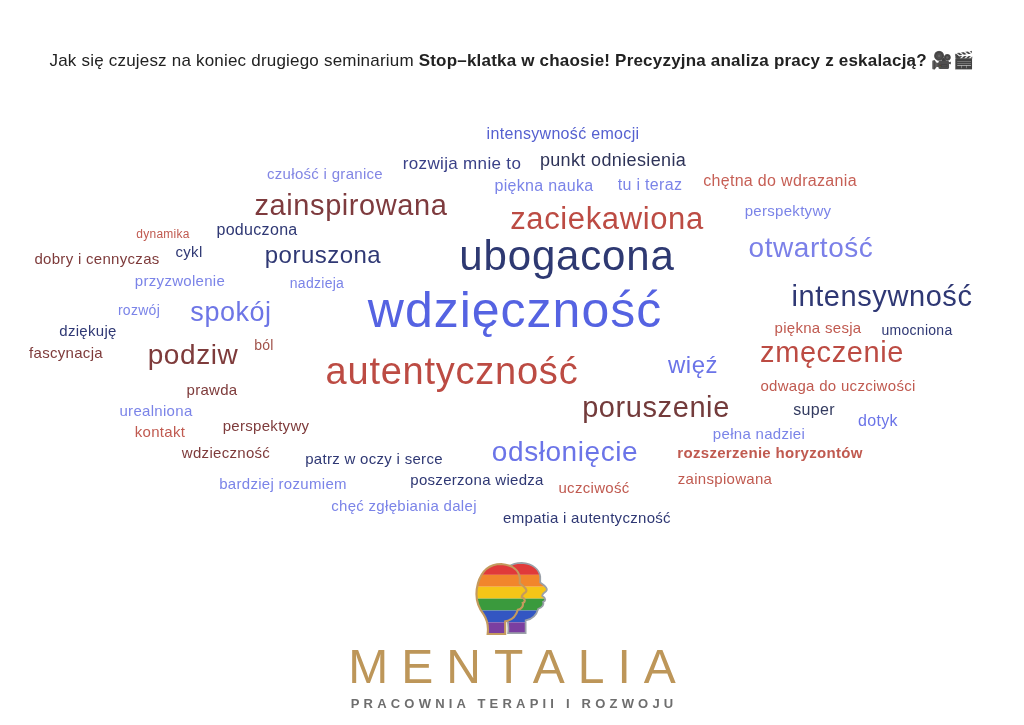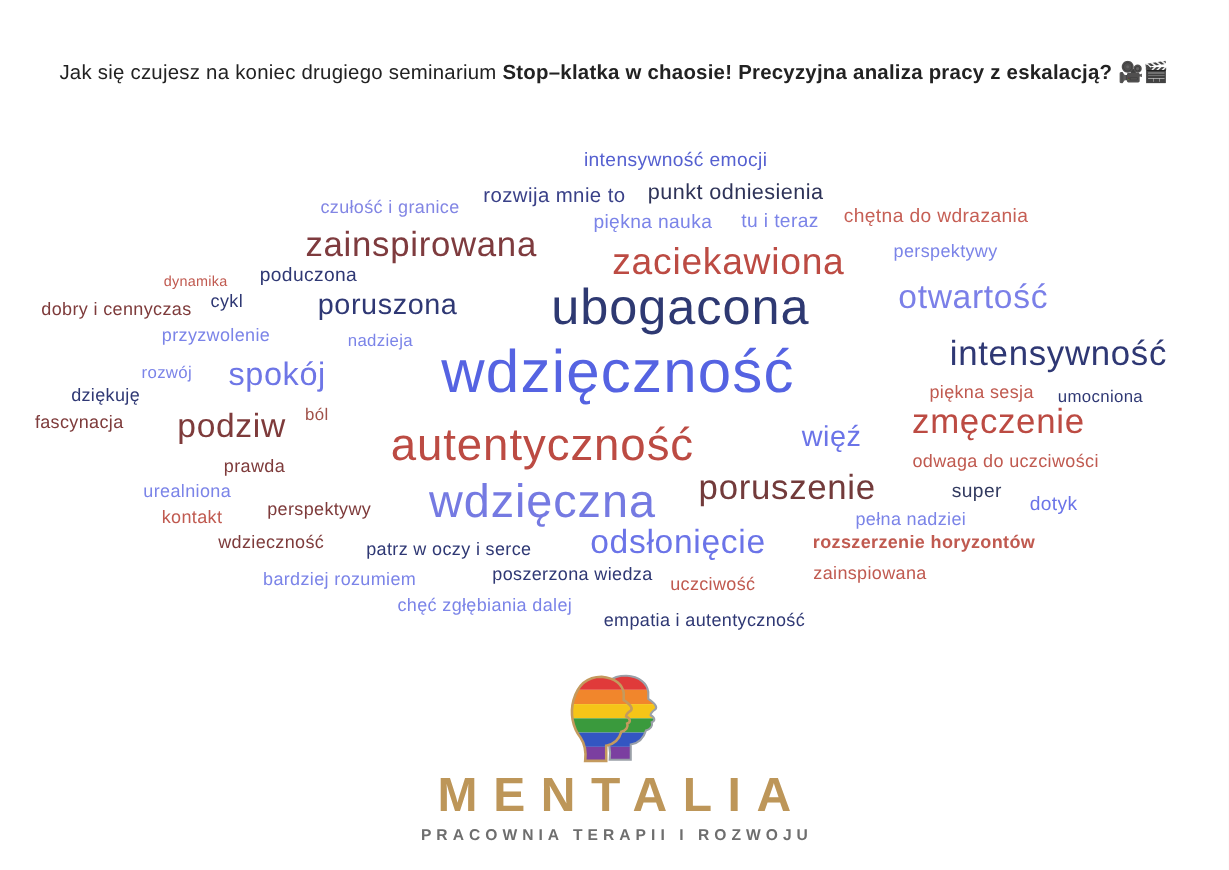--- a/index.html
+++ b/index.html
@@ -19,21 +19,21 @@
   .cloud-word{
     position:absolute;transform:translate(-50%,-50%);
     white-space:nowrap;font-weight:500;line-height:1;letter-spacing:.02em;
   }
   .logo{
     position:absolute;left:0;top:562px;width:100%;
     display:flex;flex-direction:column;align-items:center;
   }
   .logo-icon{display:block;}
   .brand{
-    margin-top:6px;font-size:40px;font-weight:700;color:#bd9659;
+    margin-top:6px;font-size:48px;font-weight:400;color:#bd9659;
     letter-spacing:13px;text-indent:13px;line-height:1.05;
   }
   .tagline{
     margin-top:4px;font-size:13px;color:#6e6e6e;
     letter-spacing:4.2px;text-indent:4.2px;font-weight:700;
   }
 </style>
 </head>
 <body>
 
@@ -72,21 +72,20 @@
       <span class="cloud-word" style="left: 88px; top: 330px; font-size: 15px; color: rgb(47, 56, 116);">dziękuję</span>
       <span class="cloud-word" style="left: 264px; top: 345px; font-size: 14px; color: rgb(160, 82, 74);">ból</span>
       <span class="cloud-word" style="left: 66px; top: 352px; font-size: 15px; color: rgb(126, 59, 59);">fascynacja</span>
       <span class="cloud-word" style="left: 193px; top: 355px; font-size: 28px; color: rgb(126, 59, 59);">podziw</span>
       <span class="cloud-word" style="left: 452px; top: 371px; font-size: 38px; color: rgb(188, 75, 67);">autentyczność</span>
       <span class="cloud-word" style="left: 693px; top: 365px; font-size: 24px; color: rgb(107, 116, 232);">więź</span>
       <span class="cloud-word" style="left: 832px; top: 352px; font-size: 29px; color: rgb(188, 75, 67);">zmęczenie</span>
       <span class="cloud-word" style="left: 838px; top: 385px; font-size: 15px; color: rgb(192, 90, 80);">odwaga do uczciwości</span>
       <span class="cloud-word" style="left: 212px; top: 389px; font-size: 15px; color: rgb(126, 59, 59);">prawda</span>
       <span class="cloud-word" style="left: 156px; top: 410px; font-size: 15px; color: rgb(123, 132, 232);">urealniona</span>
-      <span class="cloud-word" style="left: 452px; top: 418px; font-size: 39px; color: rgb(117, 122, 226);">wdzięczna</span>
       <span class="cloud-word" style="left: 656px; top: 407px; font-size: 29px; color: rgb(115, 59, 59);">poruszenie</span>
       <span class="cloud-word" style="left: 814px; top: 410px; font-size: 16px; color: rgb(51, 59, 96);">super</span>
       <span class="cloud-word" style="left: 878px; top: 421px; font-size: 16px; color: rgb(107, 116, 232);">dotyk</span>
       <span class="cloud-word" style="left: 160px; top: 431px; font-size: 15px; color: rgb(192, 90, 80);">kontakt</span>
       <span class="cloud-word" style="left: 266px; top: 425px; font-size: 15px; color: rgb(126, 59, 59);">perspektywy</span>
       <span class="cloud-word" style="left: 759px; top: 433px; font-size: 15px; color: rgb(123, 132, 232);">pełna nadziei</span>
       <span class="cloud-word" style="left: 226px; top: 452px; font-size: 15px; color: rgb(126, 59, 59);">wdzieczność</span>
       <span class="cloud-word" style="left: 374px; top: 458px; font-size: 15px; color: rgb(47, 56, 116);">patrz w oczy i serce</span>
       <span class="cloud-word" style="left: 565px; top: 452px; font-size: 28px; color: rgb(107, 116, 232);">odsłonięcie</span>
       <span class="cloud-word" style="left: 770px; top: 452px; font-size: 15px; color: rgb(192, 90, 80); font-weight: bold;">rozszerzenie horyzontów</span>

